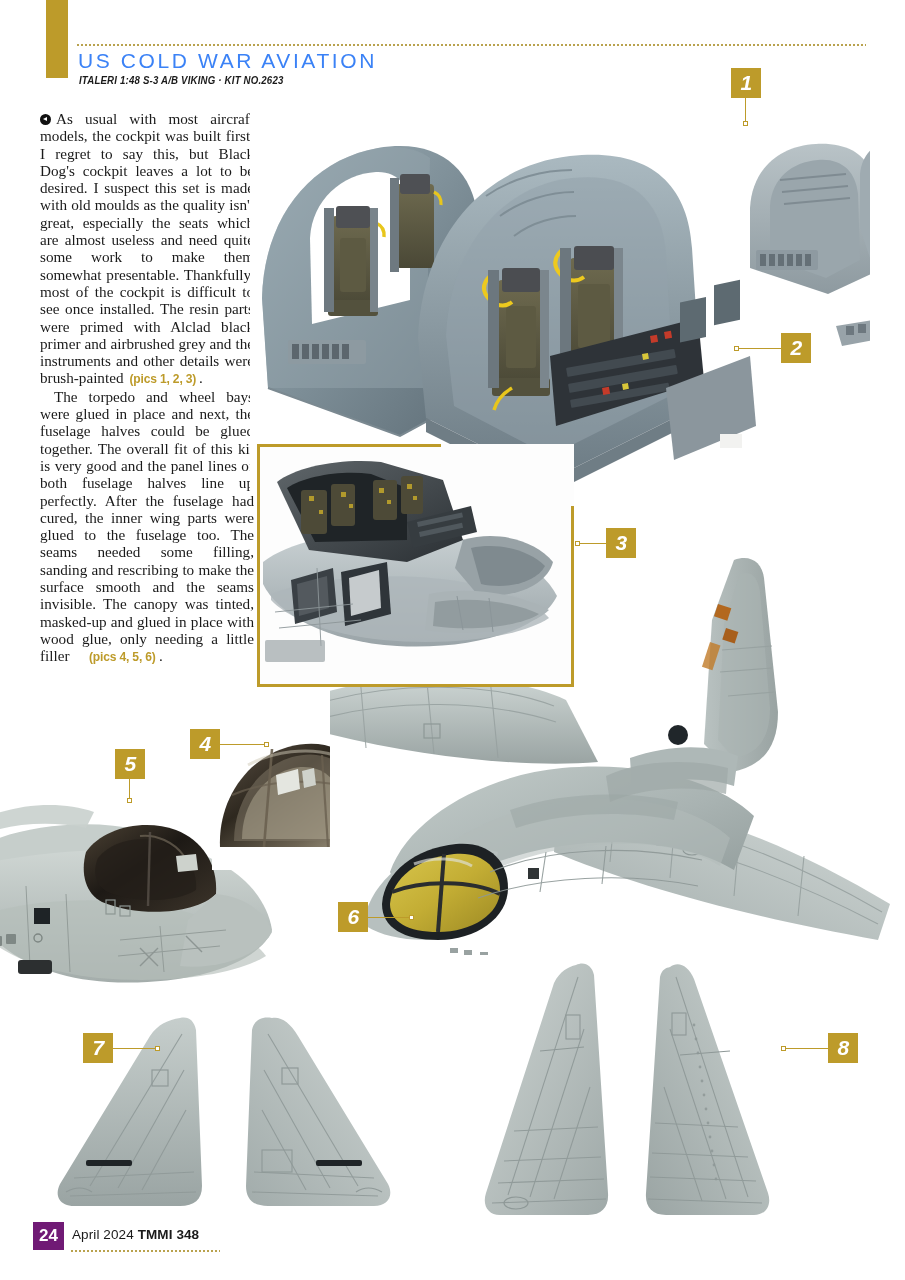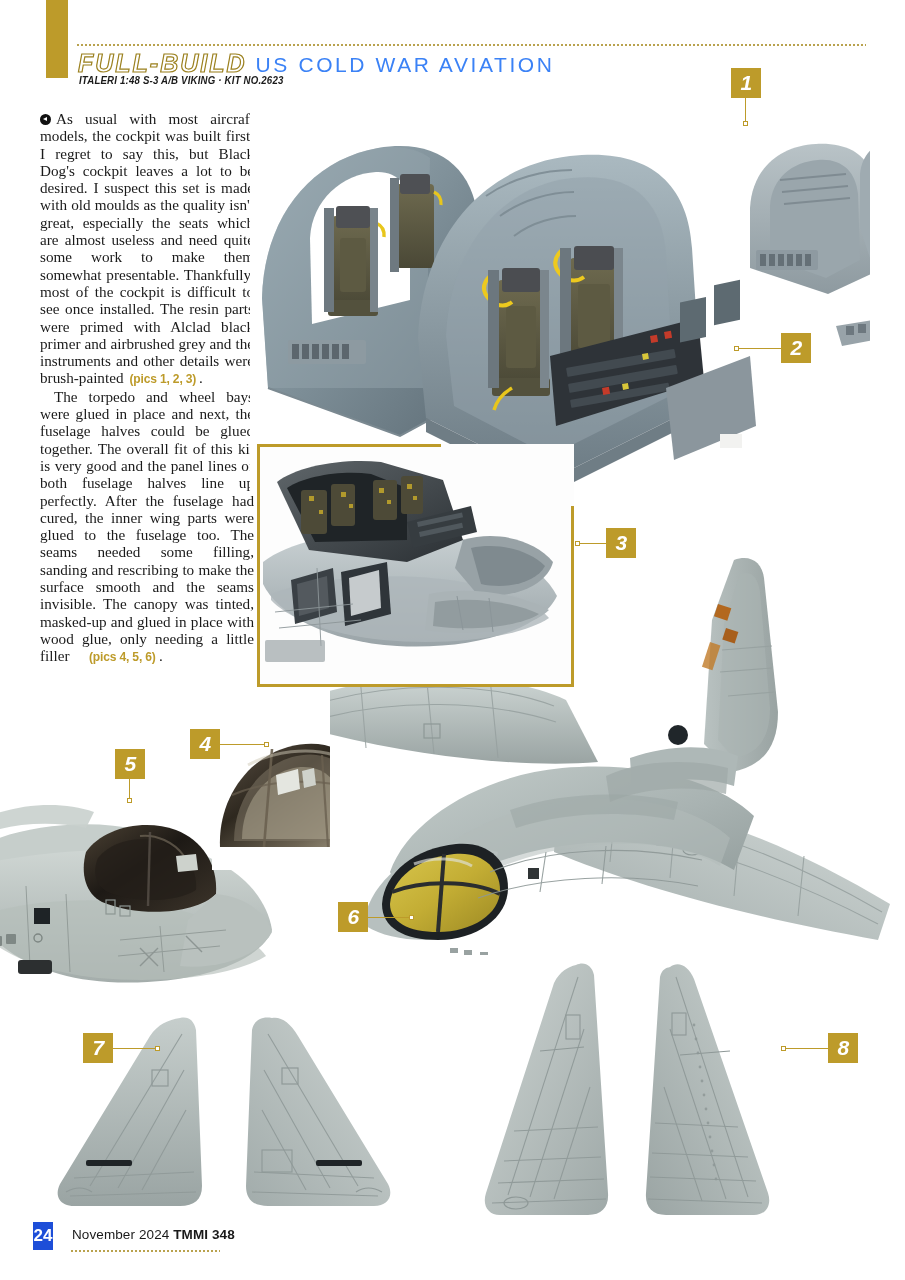--- a/index.html
+++ b/index.html
@@ -91,22 +91,22 @@
   
   .photo { position:absolute; overflow:hidden; }
   .inset3 {
     position:absolute; left:257px; top:444px; width:317px; height:243px;
     z-index:30; background:#fff;
   }
   .inset3 .edge { position:absolute; background:#bd9b2a; }
 
   
   .foot-num {
-    position:absolute; left:33px; top:1222px; width:20px; height:28px;
-    background:#1d4ed8; color:#fff;
+    position:absolute; left:33px; top:1222px; width:31px; height:28px;
+    background:#701a75; color:#fff;
     font-family:"Liberation Sans", sans-serif; font-weight:700; font-size:17px;
     display:flex; align-items:center; justify-content:center;
   }
   .foot-text {
     position:absolute; left:72px; top:1227px;
     font-family:"Liberation Sans", sans-serif; font-size:13.5px; color:#1a1a1a;
     letter-spacing:.1px;
   }
   .foot-text b { font-weight:700;text-align:center; }
   .foot-rule {
@@ -116,21 +116,20 @@
   }
   svg { display:block; }
 </style>
 </head>
 <body>
 
 <div class="gold-bar"></div>
 <div class="dotted-rule"></div>
 
 <div class="title-row">
-  <span class="title-main">FULL-BUILD</span>
   <span class="title-sub">US COLD WAR AVIATION</span>
 </div>
 <div class="kit-line">ITALERI 1:48 S-3 A/B VIKING · KIT NO.2623</div>
 
 <div class="copy">
   <p><span class="lead-mark"></span><span>As usual with most aircraft models, the cockpit was built first. I regret to say this, but Black Dog's cockpit leaves a lot to be desired. I suspect this set is made with old moulds as the quality isn't great, especially the seats which are almost useless and need quite some work to make them somewhat presentable. Thankfully, most of the cockpit is difficult to see once installed. The resin parts were primed with Alclad black primer and airbrushed grey and the instruments and other details were brush-painted </span><span class="pics">(pics 1, 2, 3)</span><span>.</span></p>
   <p><span>The torpedo and wheel bays were glued in place and next, the fuselage halves could be glued together. The overall fit of this kit is very good and the panel lines of both fuselage halves line up perfectly. After the fuselage had cured, the inner wing parts were glued to the fuselage too. The seams needed some filling, sanding and rescribing to make the surface smooth and the seams invisible. The canopy was tinted, masked-up and glued in place with wood glue, only needing a little filler </span><span class="pics">(pics 4, 5, 6)</span><span>.</span></p>
 </div>
 
 <div class="photo" style="left:250px;top:88px;width:620px;height:400px;">
@@ -662,16 +661,16 @@
 <div class="badge" style="left:83px;top:1033px;">7</div>
 <div class="leader h" style="left:113px;top:1048px;width:44px;"></div>
 <div class="dot" style="left:155px;top:1046px;"></div>
 
 <div class="badge" style="left:828px;top:1033px;">8</div>
 <div class="leader h" style="left:784px;top:1048px;width:46px;"></div>
 <div class="dot" style="left:781px;top:1046px;"></div>
 
 <div class="foot-num">24</div>
 <div class="foot-text">
-  <span>November 2024</span>
+  <span>April 2024</span>
   <b>TMMI 348</b>
 </div>
 <div class="foot-rule"></div>
 
 </body></html>

